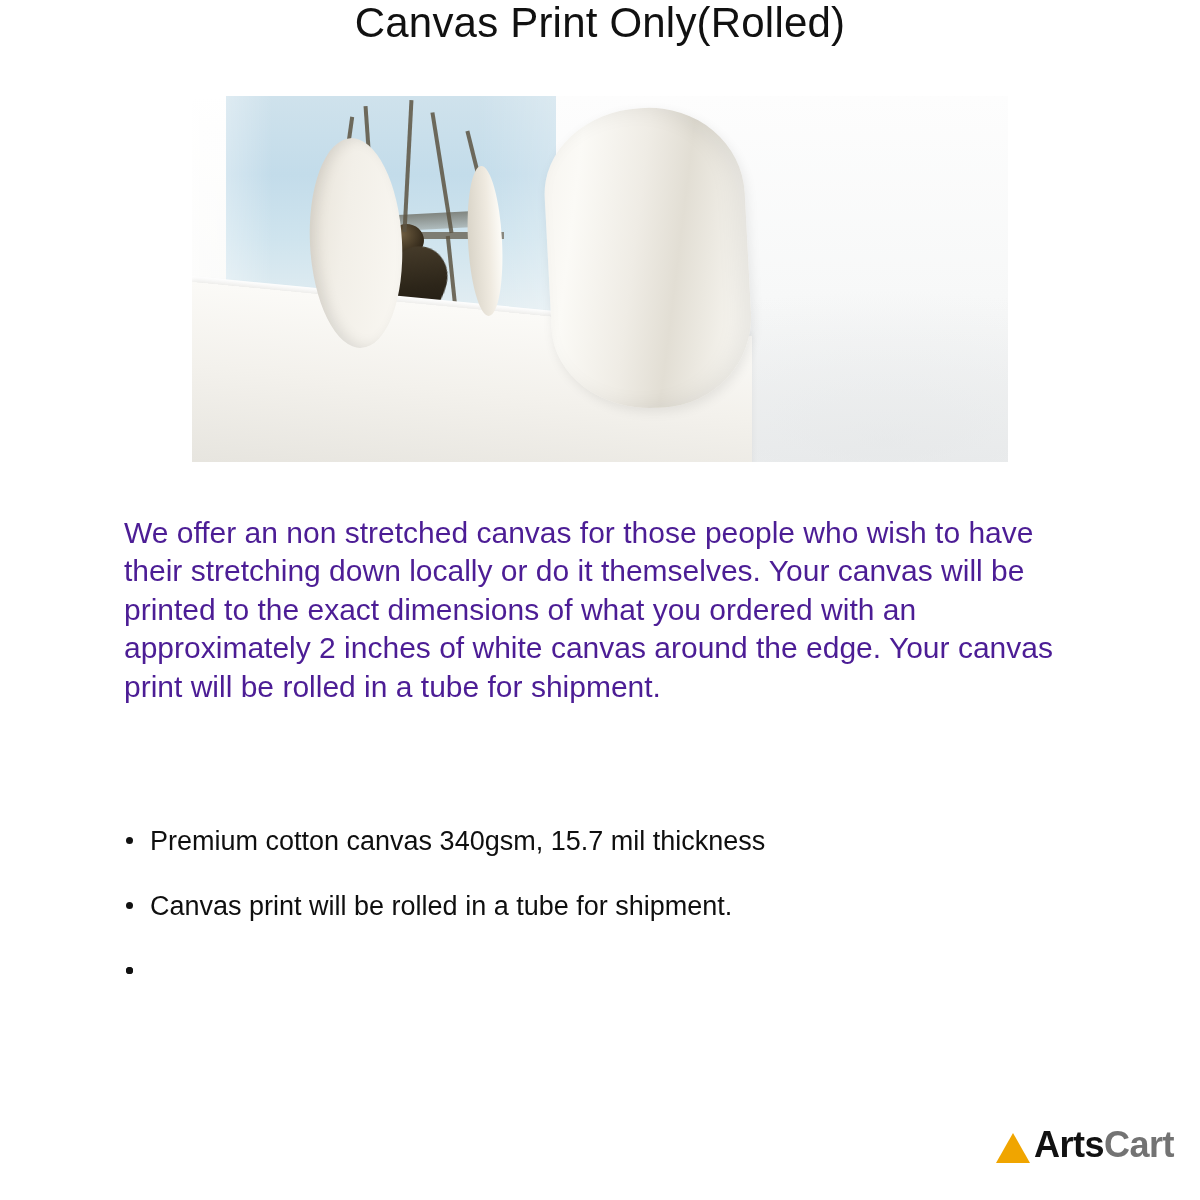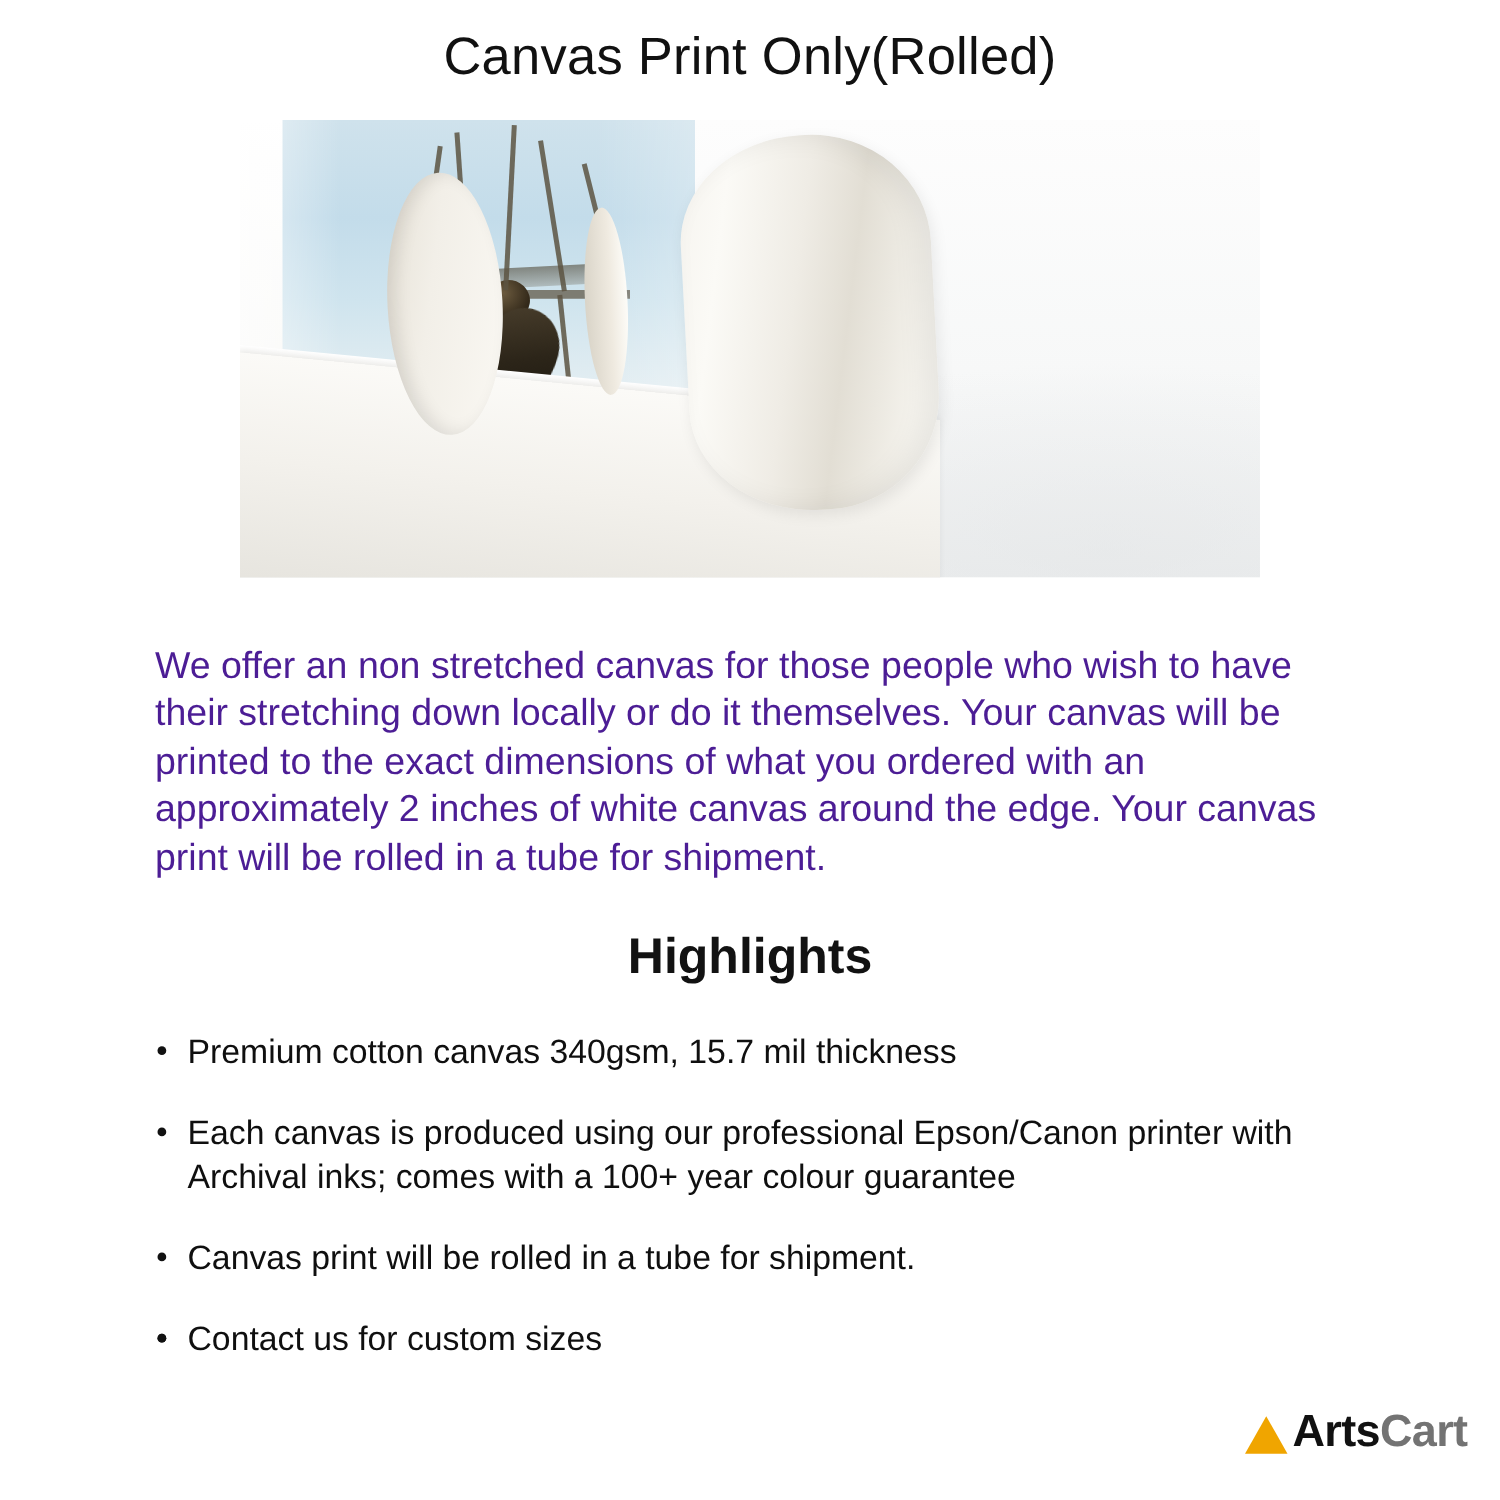--- a/index.html
+++ b/index.html
@@ -19,21 +19,20 @@
     width: 1200px;
     height: 1200px;
     box-sizing: border-box;
   }
   .title {
     text-align: center;
     font-size: 42px;
     font-weight: normal;
     letter-spacing: 0.2px;
     margin: 0;
-    padding-top: 22px;
     line-height: 1.1;
     color: #111111;
   }
 
   
   .photo-wrap {
     position: absolute;
     left: 192px;
     top: 96px;
     width: 816px;
@@ -275,41 +274,35 @@
       <div class="sheet-top"></div>
       <div class="sheet"></div>
       <div class="curl"></div>
       <div class="curl-inner"></div>
       <div class="curl-edge"></div>
     </div>
   </div>
 
   <p class="desc">We offer an non stretched canvas for those people who wish to have their stretching down locally or do it themselves. Your canvas will be printed to the exact dimensions of what you ordered with an approximately 2 inches of white canvas around the edge. Your canvas print will be rolled in a tube for shipment.</p>
 
-  <h2 class="highlights-title">Highlights</h2>
 
   <ul class="bullets">
     <li>
       <span class="dot"></span>
       <span>Premium cotton canvas 340gsm, 15.7 mil thickness</span>
-    </li>
-    <li>
-      <span class="dot"></span>
-      <span>Each canvas is produced using our professional Epson/Canon printer with Archival inks; comes with a 100+ year colour guarantee</span>
     </li>
     <li>
       <span class="dot"></span>
       <span>Canvas print will be rolled in a tube for shipment.</span>
     </li>
     <li>
       <span class="dot"></span>
     </li>
     <li>
       <span class="dot"></span>
-      <span>Contact us for custom sizes</span>
     </li>
   </ul>
 
   <div class="logo">
     <span class="mark"></span>
     <span class="arts">Arts</span>
     <span class="cart">Cart</span>
   </div>
 
 </div>

